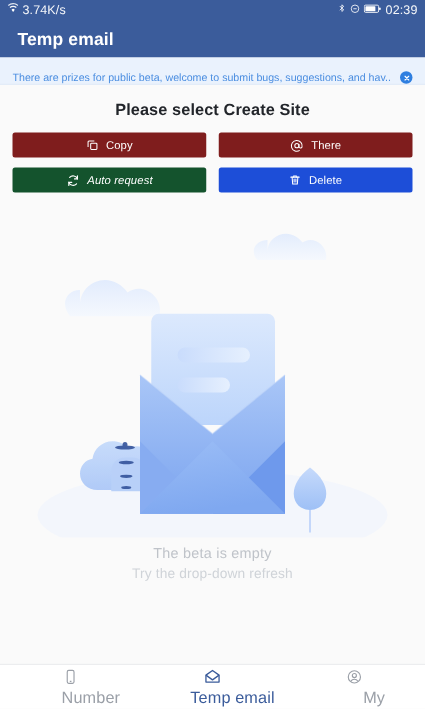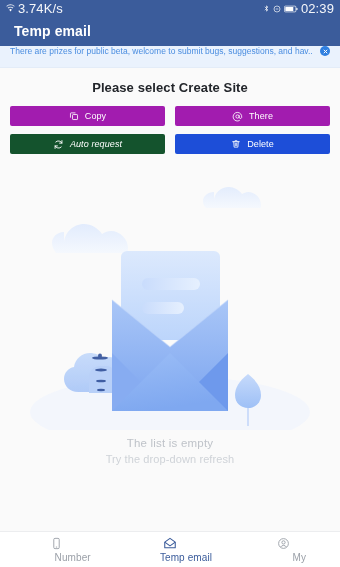--- a/index.html
+++ b/index.html
@@ -8,37 +8,37 @@
     font-family:"Liberation Sans", sans-serif;
     background:#FAFAFA;
     overflow:hidden;
     position:relative;
   }
 
   
   .statusbar{
     height:16px; background:#3B5C9B; color:#ffffff;
     display:flex; align-items:center; justify-content:space-between;
-    padding:0 6px; font-size:13px; letter-spacing:.1px;
+    padding:0 6px; font-size:10px; letter-spacing:.1px;
   }
   .sb-left,.sb-right{ display:flex; align-items:center; gap:3px; }
   .sb-right{ gap:3px; }
   .sb-text{ opacity:.95; }
 
   
   .appbar{
     height:30px; background:#3B5C9B; color:#fff;
     display:flex; align-items:center; padding:0 14px;
   }
   .appbar-title{ font-size:14px; font-weight:600; letter-spacing:.1px; }
 
   
   .banner{
     height:22px; background:#EAF2FD;
-    display:flex; align-items:flex-start; padding:0 10px;
+    display:flex; align-items:flex-end; padding:0 10px;
     border-bottom:1px solid #E3ECF8;
   }
   .banner-text{
     flex:1; font-size:8.5px; color:#4A8DE0; white-space:nowrap;
     overflow:hidden; text-overflow:clip;
   }
   .banner-close{
     width:10px;height:10px;border-radius:50%;background:#2F7FE0;
     display:flex;align-items:center;justify-content:center;
     flex:0 0 auto; margin-left:4px;
@@ -56,21 +56,21 @@
     display:grid; grid-template-columns:1fr 1fr;
     gap:8px 10px; padding:0 10px;
   }
   .btn{
     height:20px; border-radius:2px; border:none;
     display:flex; align-items:center; justify-content:center; gap:6px;
     color:#fff; font-size:9px; font-family:"Liberation Sans", sans-serif;
     cursor:pointer; letter-spacing:.1px;
   }
   .btn svg{ display:block; }
-  .btn-blue{ background:#a21caf; }
+  .btn-blue{ background:#7f1d1d; }
   .btn-green{ background:#14532d;font-style:italic; }
   .btn-red{ background:#1d4ed8; }
 
   
   .content{
     position:relative; height:333px; width:340px;
     display:flex; flex-direction:column; align-items:center;
     justify-content:flex-start;
   }
   .illo{ position:absolute; top:26px; left:0; width:340px; height:250px; }
@@ -84,21 +84,21 @@
   .tabbar{
     position:absolute; left:0; bottom:0; width:340px; height:36px;
     background:#FFFFFF; border-top:1px solid #ECEDEF;
     display:flex; align-items:center;
   }
   .tab{
     flex:1; display:flex; flex-direction:column; align-items:center;
     justify-content:center; gap:2px; cursor:pointer;
   }
   .tab svg{ display:block; }
-  .tab-label{ font-size:10px; color:#9BA0A8; letter-spacing:.1px;padding-left:32px; }
+  .tab-label{ font-size:13px; color:#9BA0A8; letter-spacing:.1px;padding-left:32px; }
   .tab.active .tab-label{ color:#3B5C9B; }
 </style>
 </head>
 <body>
 
 <div class="statusbar">
   <div class="sb-left">
     <span>
       <svg width="9" height="9" viewBox="0 0 24 24" fill="#ffffff">
         <path d="M12 20l3.5-4.4a4.5 4.5 0 0 0-7 0L12 20z"></path>
@@ -263,21 +263,21 @@
       <path d="M112 120l58 47 58-47" fill="none" stroke="#BDD3FA" stroke-width="1.2" opacity=".5"></path>
     </g>
 
     <g>
       <path d="M248 194c9 7 13 14 13 21 0 8-6 13-13 13s-13-5-13-13c0-7 4-14 13-21z" fill="url(#gLeaf)"></path>
       <path d="M248 228v18" stroke="#BDD3FA" stroke-width="1.4"></path>
     </g>
   </svg>
 
   <div class="empty-wrap">
-    <div class="empty-title">The list is empty</div>
+    <div class="empty-title">The beta is empty</div>
     <div class="empty-sub">Try the drop-down refresh</div>
   </div>
 </div>
 
 <div class="tabbar">
 
   <div class="tab">
     <span>
       <svg width="13" height="13" viewBox="0 0 24 24" fill="none" stroke="#9BA0A8" stroke-width="1.7">
         <rect x="7" y="2.5" width="10" height="19" rx="2.2"></rect>

